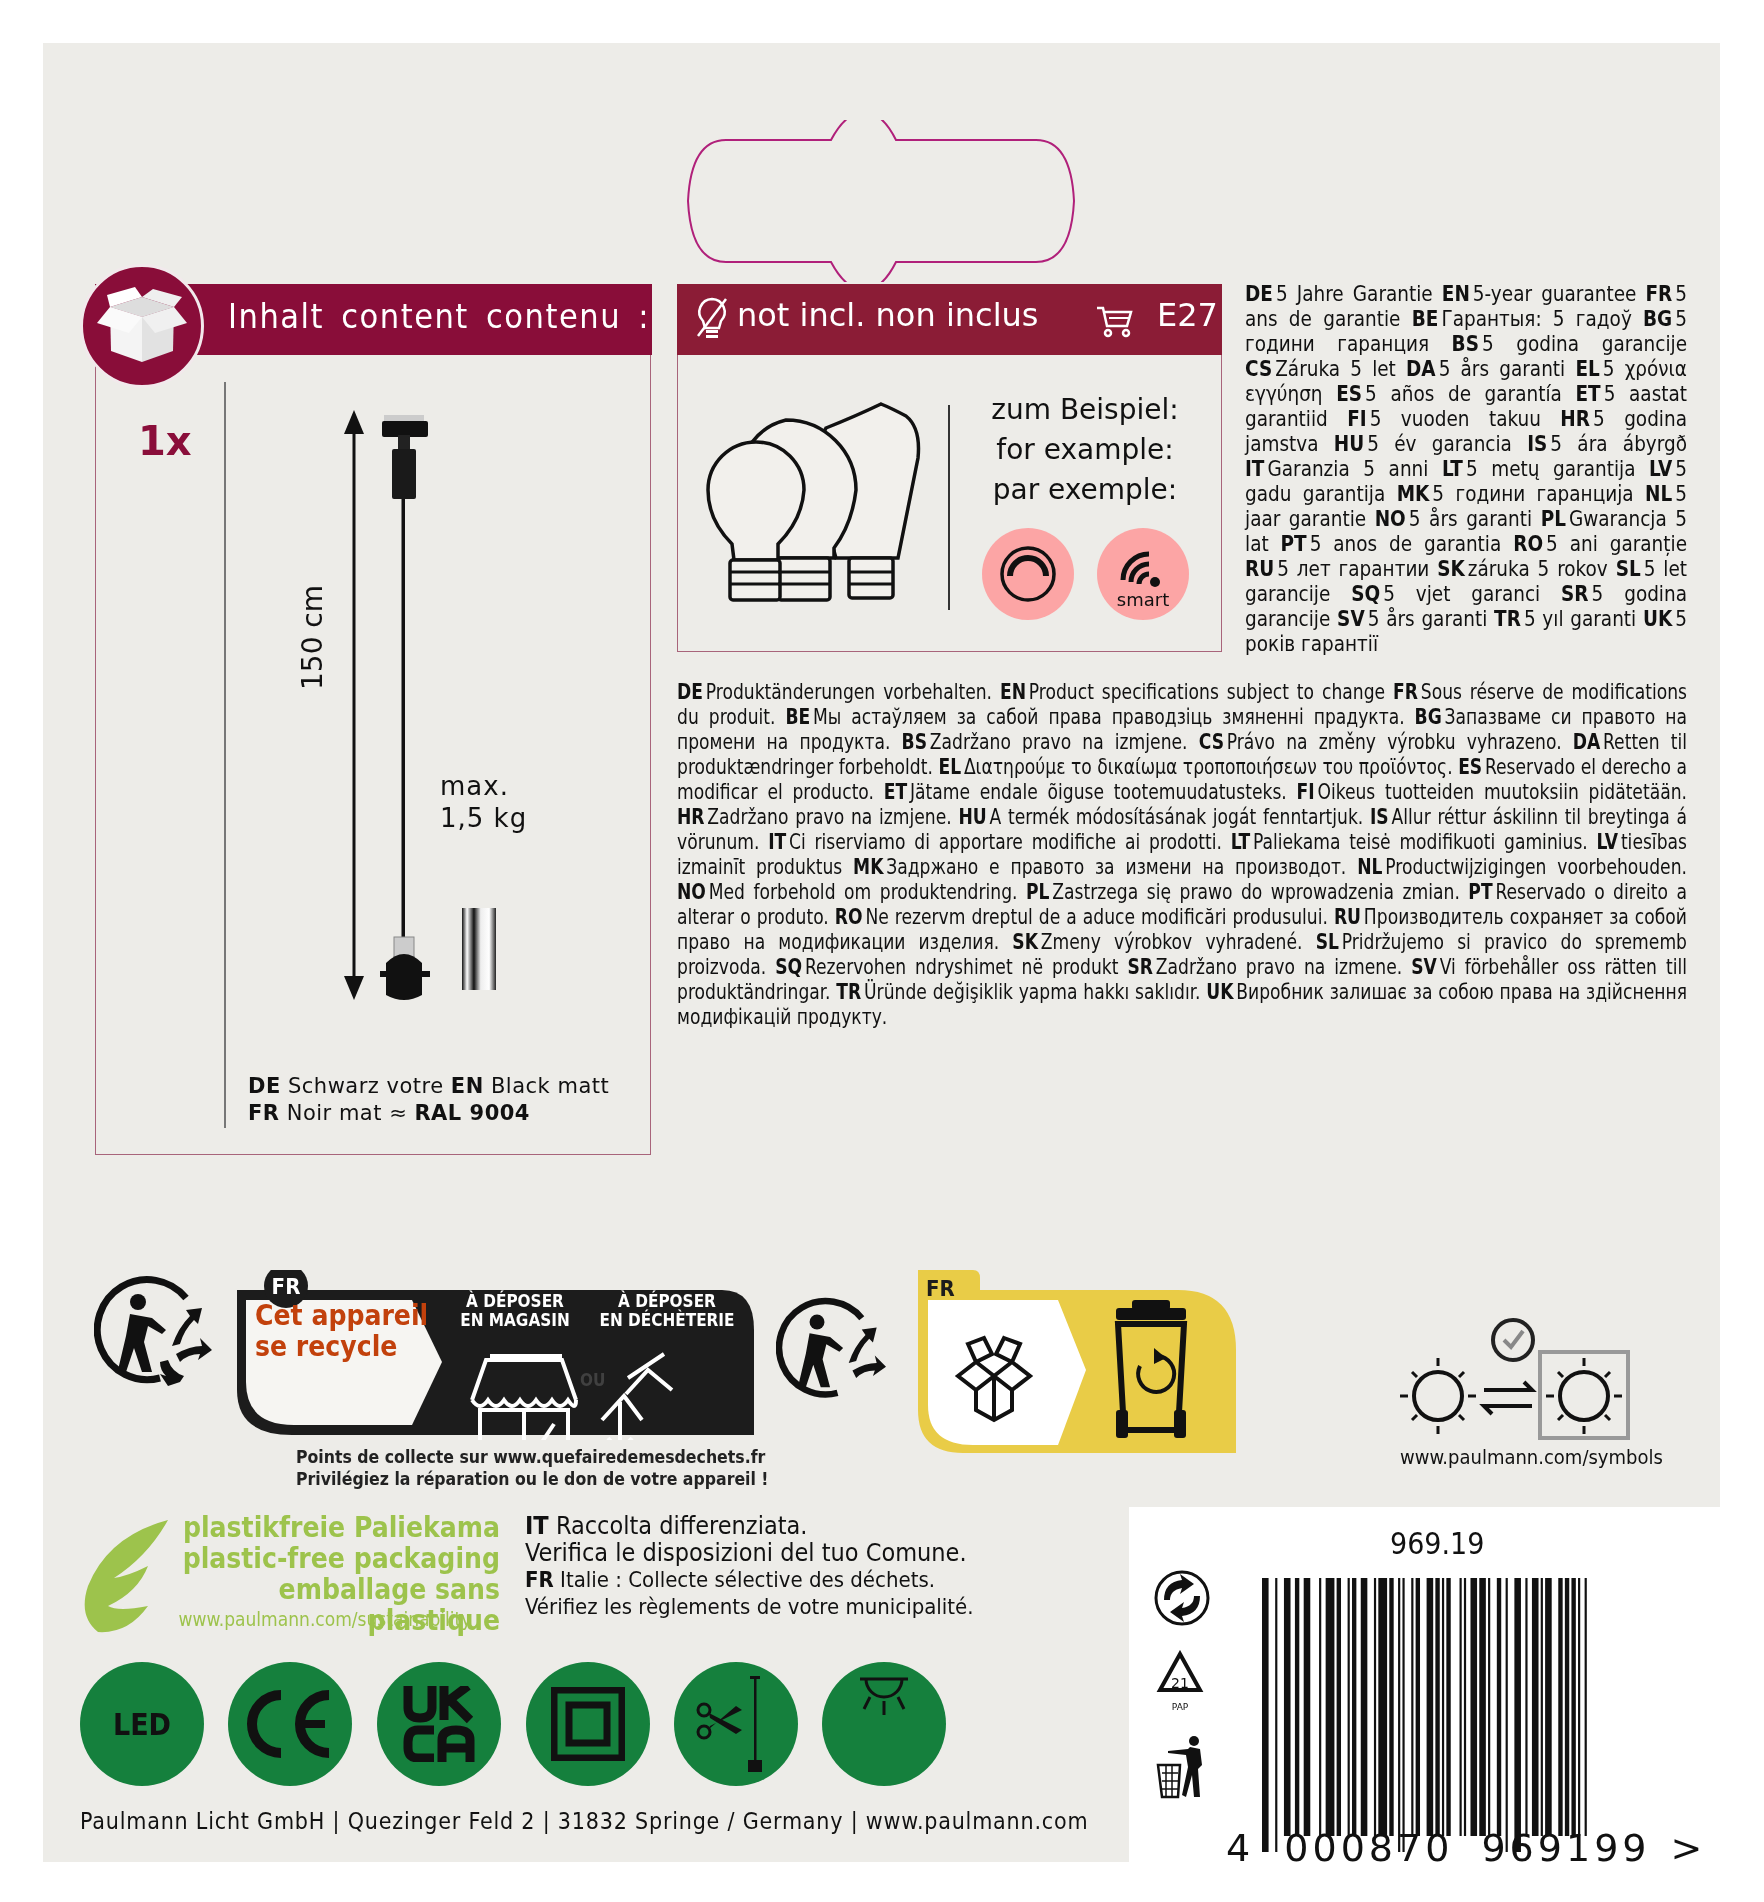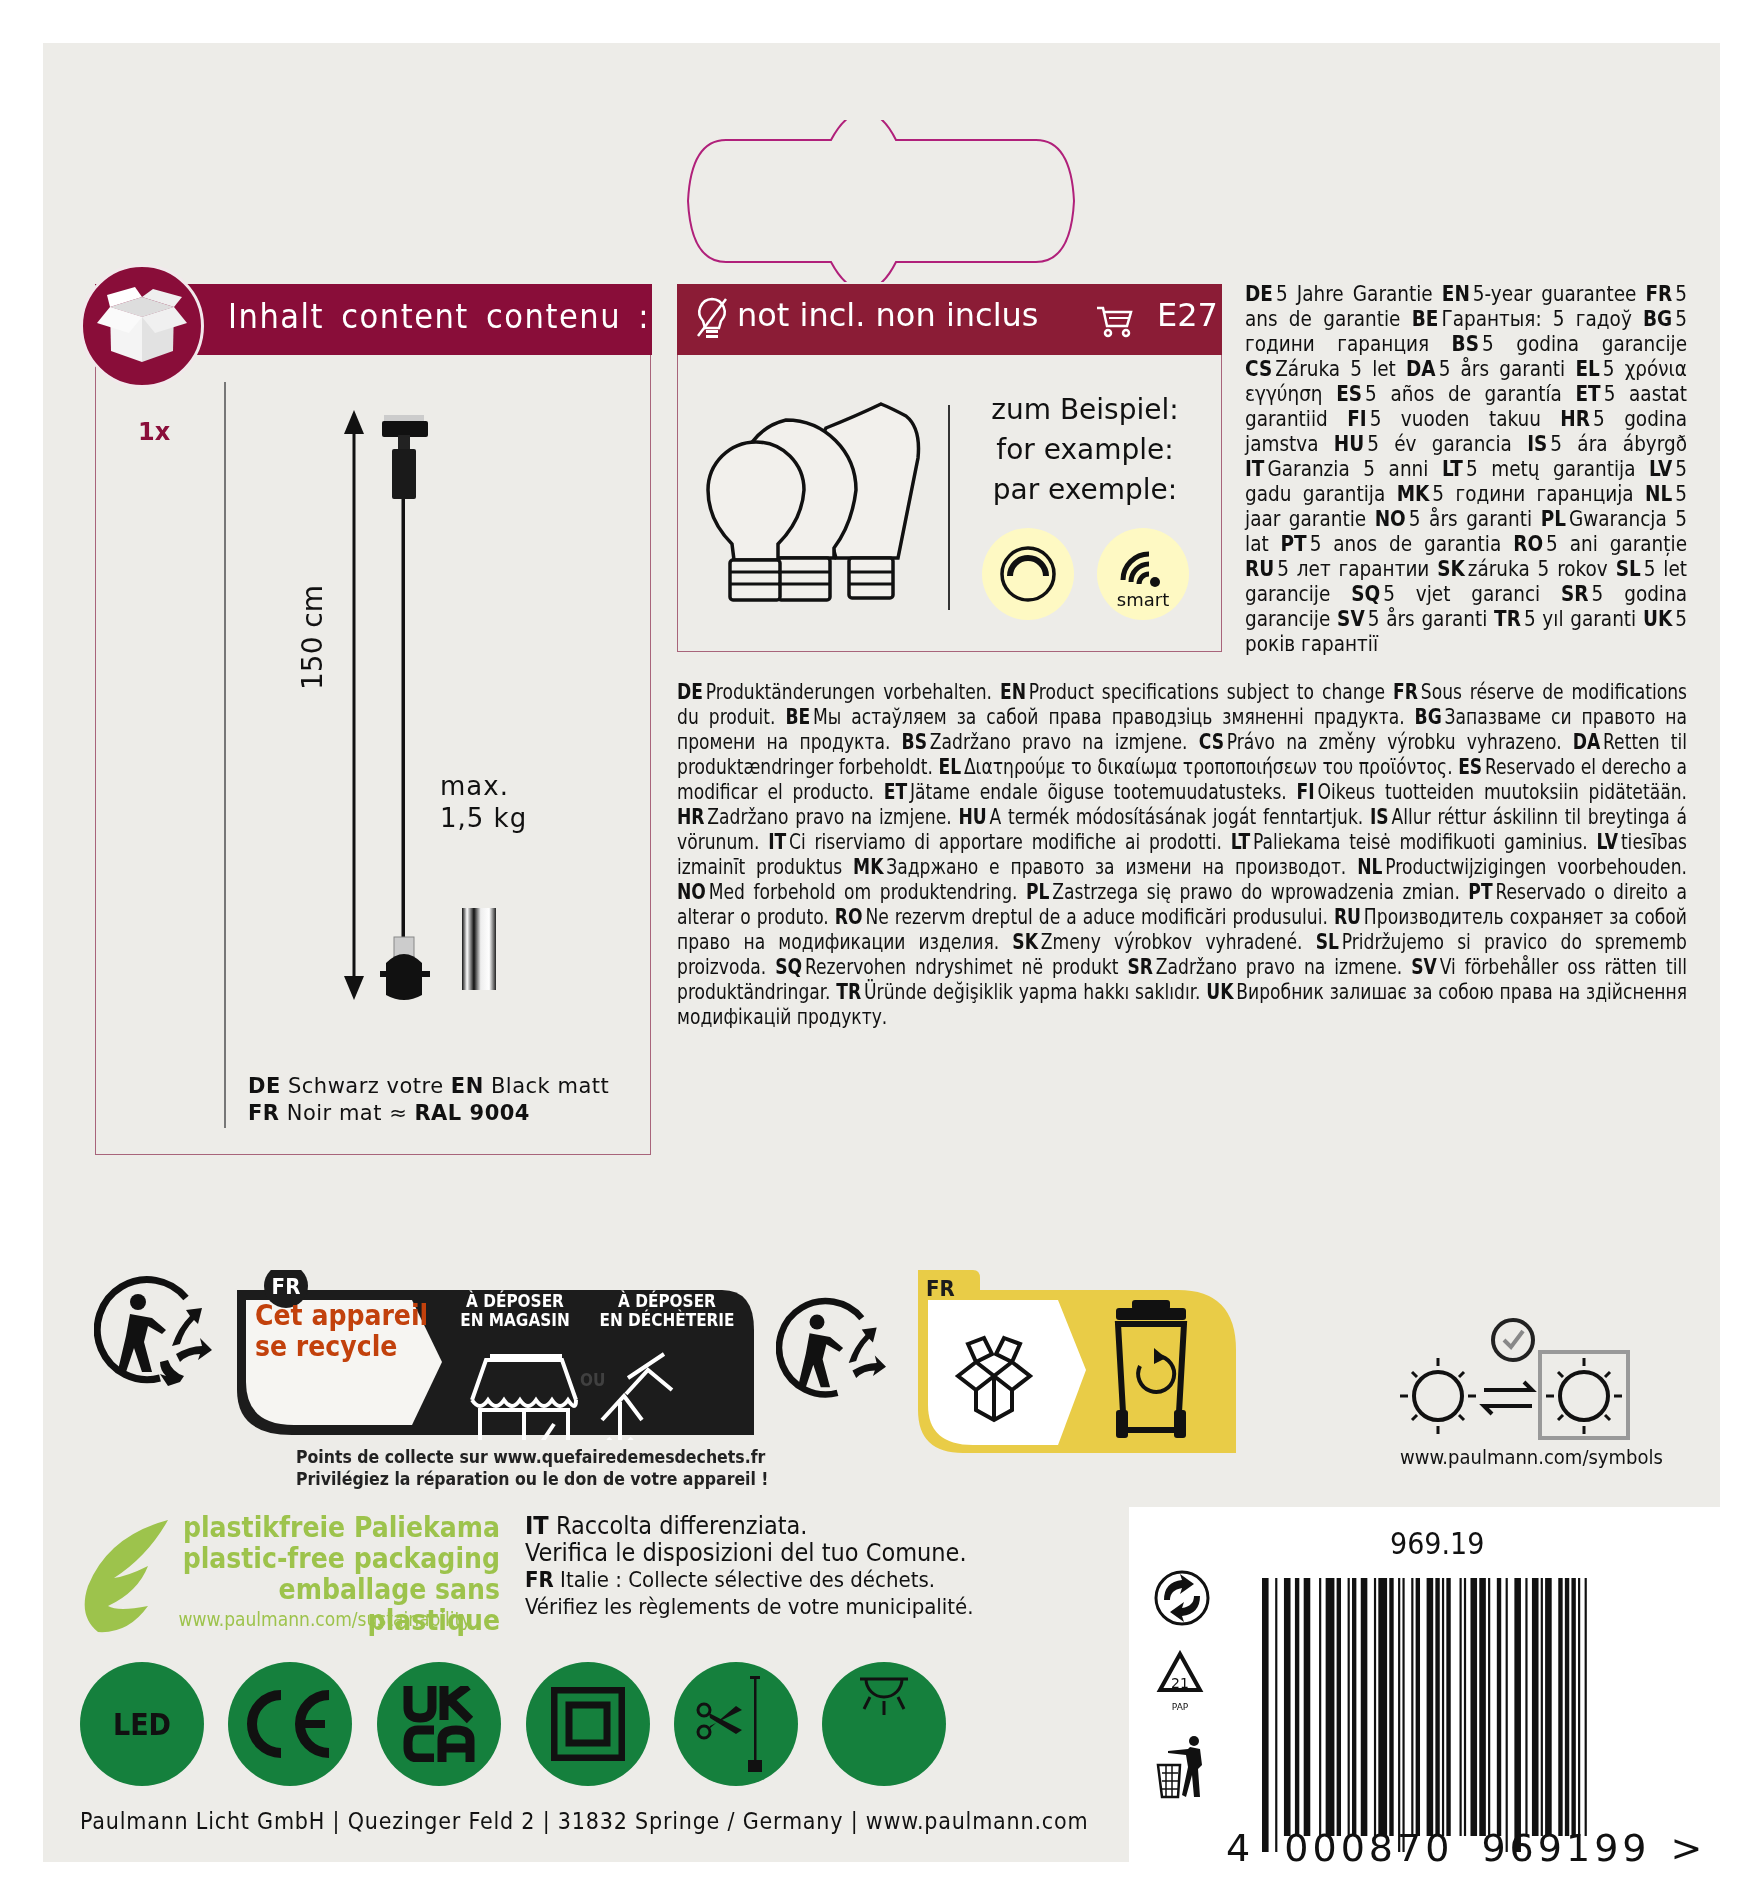--- a/index.html
+++ b/index.html
@@ -5,33 +5,33 @@
   html,body{margin:0;padding:0;}
   body{width:1764px;height:1902px;background:#ffffff;position:relative;overflow:hidden;font-family:"DejaVu Sans Condensed","DejaVu Sans",sans-serif;color:#111;}
   .panel{position:absolute;left:43px;top:43px;width:1677px;height:1819px;background:#edece8;}
   .white-corner{position:absolute;left:1129px;top:1507px;width:635px;height:395px;background:#ffffff;}
   .hanger{position:absolute;left:686px;top:120px;width:392px;height:162px;}
   .abs{position:absolute;}
   .box1{left:95px;top:284px;width:556px;height:871px;border:1.5px solid #a8647a;border-top:none;box-sizing:border-box;}
   .band1{left:95px;top:284px;width:557px;height:71px;background:#890d39;}
   .circle1{left:80px;top:264px;width:124px;height:124px;border-radius:50%;background:#890d39;border:3px solid #f2e9ec;box-sizing:border-box;}
   .band1-title{left:228px;top:296px;font-size:34px;color:#fff;letter-spacing:1.5px;word-spacing:6px;font-family:"DejaVu Sans","Liberation Sans",sans-serif;font-stretch:condensed;}
-  .qty{left:138px;top:418px;font-size:24px;font-weight:bold;color:#8a0e3a;font-family:"DejaVu Sans",sans-serif;}
+  .qty{left:138px;top:418px;font-size:40px;font-weight:bold;color:#8a0e3a;font-family:"DejaVu Sans",sans-serif;}
   .vline{left:224px;top:382px;width:2px;height:746px;background:#777;}
   .dim-arrow{left:342px;top:410px;width:24px;height:590px;}
   .dim-label{left:296px;top:690px;transform:rotate(-90deg);transform-origin:left top;font-size:28px;font-family:"DejaVu Sans","Liberation Sans",sans-serif;}
   .max-label{left:440px;top:770px;font-size:26px;line-height:32px;letter-spacing:1px;font-family:"DejaVu Sans",sans-serif;}
   .color-label{left:248px;top:1073px;font-size:21px;line-height:27px;font-family:"DejaVu Sans",sans-serif;letter-spacing:.5px;}
   .color-label b{font-weight:bold;}
   .box2{left:677px;top:284px;width:545px;height:368px;border:1.5px solid #a8647a;border-top:none;box-sizing:border-box;}
   .band2{left:677px;top:284px;width:545px;height:71px;background:#8b1c36;}
   .band2 .t{position:absolute;top:12px;font-size:32px;color:#fff;font-family:"DejaVu Sans","Liberation Sans",sans-serif;}
   .sep2{left:948px;top:405px;width:2px;height:205px;background:#333;}
   .example-text{left:960px;top:390px;width:250px;text-align:center;font-size:28px;line-height:40px;font-family:"DejaVu Sans",sans-serif;}
-  .badge{width:92px;height:92px;border-radius:50%;background:#fef9c3;}
+  .badge{width:92px;height:92px;border-radius:50%;background:#fca5a5;}
   .guarantee{left:1245px;top:282px;width:442px;font-size:20.5px;line-height:25px;text-align:justify;font-family:"DejaVu Sans Condensed","DejaVu Sans",sans-serif;}
   .guarantee b,.legal b{font-weight:bold;margin-right:3px;}
   .legal{left:677px;top:680px;width:1010px;font-size:20.5px;line-height:25px;text-align:justify;font-family:"DejaVu Sans Condensed","DejaVu Sans",sans-serif;transform:scaleX(.93);transform-origin:left top;width:1086px;}
   .triman{width:118px;height:118px;}
   .fr-recycle{left:232px;top:1270px;width:525px;height:170px;}
   .collect-text{left:296px;top:1446px;font-size:17.5px;line-height:22px;font-weight:bold;font-family:"DejaVu Sans Condensed","DejaVu Sans",sans-serif;color:#222;}
   .pkg-yellow{left:918px;top:1270px;width:320px;height:185px;}
   .symbols-url{left:1400px;top:1445px;font-size:20px;font-family:"DejaVu Sans Condensed","DejaVu Sans",sans-serif;}
   .leaf{left:78px;top:1516px;width:100px;height:120px;}
   .eco-text{left:150px;top:1512px;width:350px;text-align:right;color:#9dc34c;font-size:28px;line-height:31px;font-weight:bold;font-family:"DejaVu Sans Condensed","DejaVu Sans",sans-serif;}

